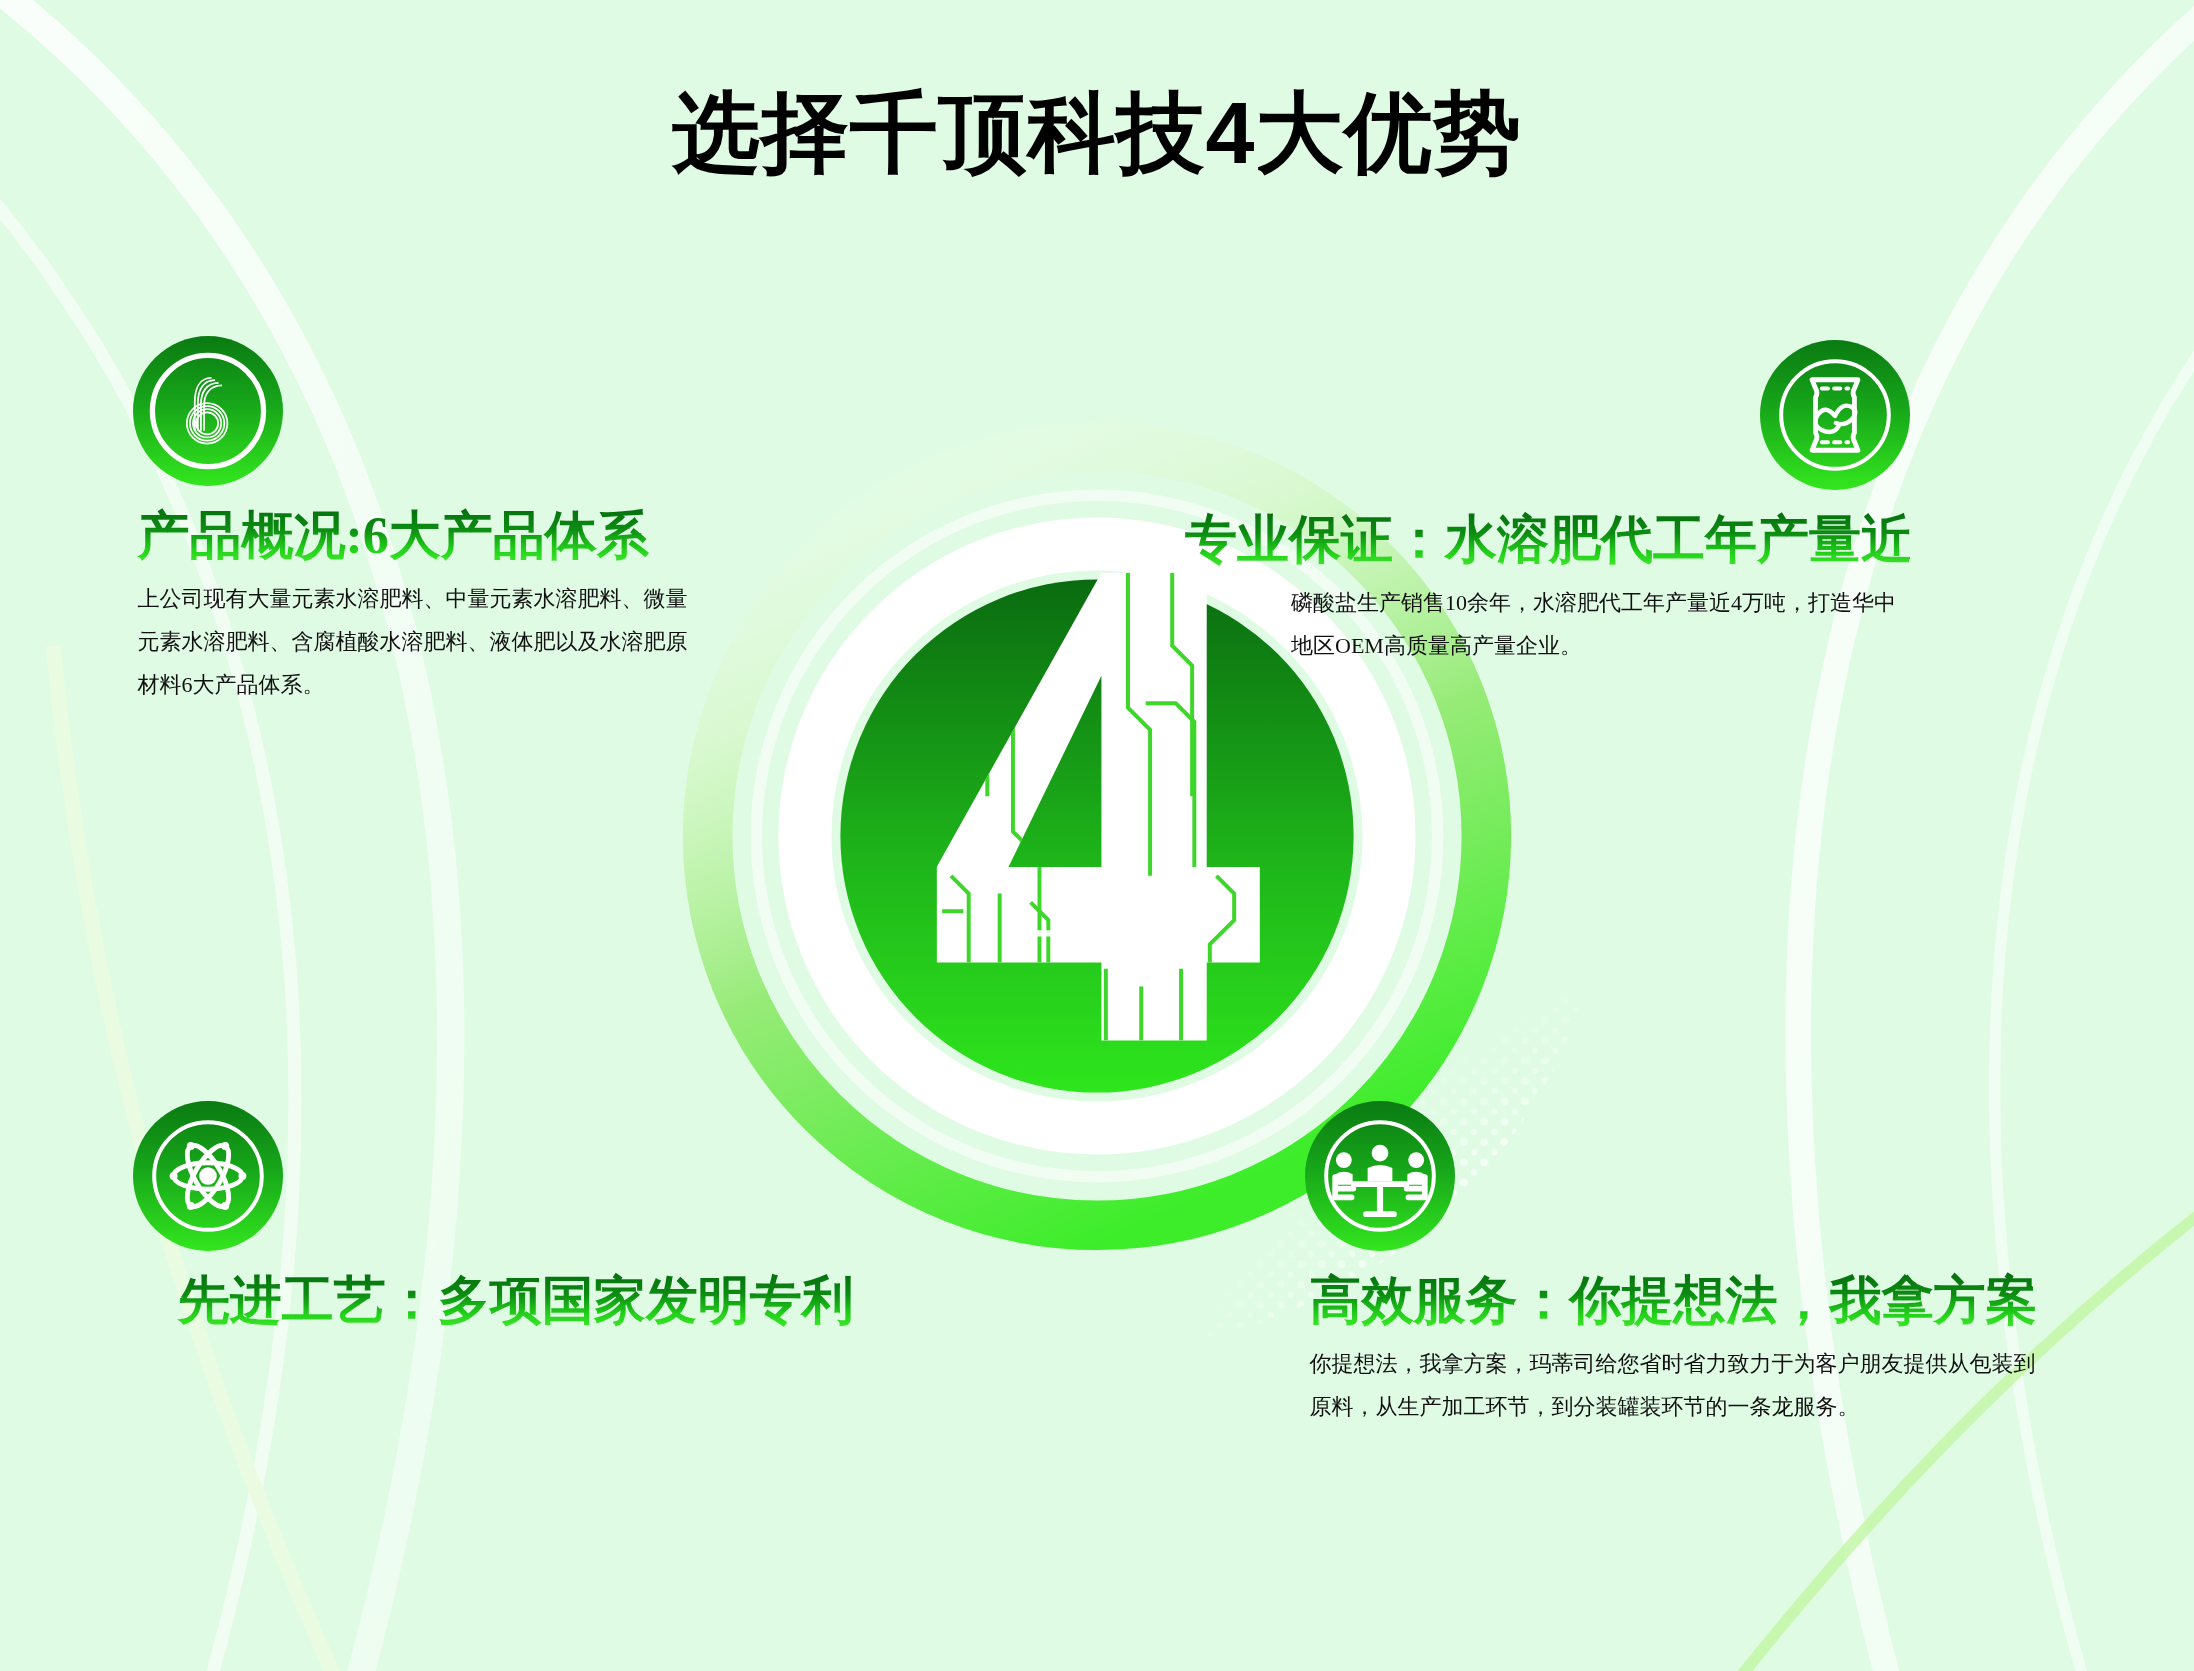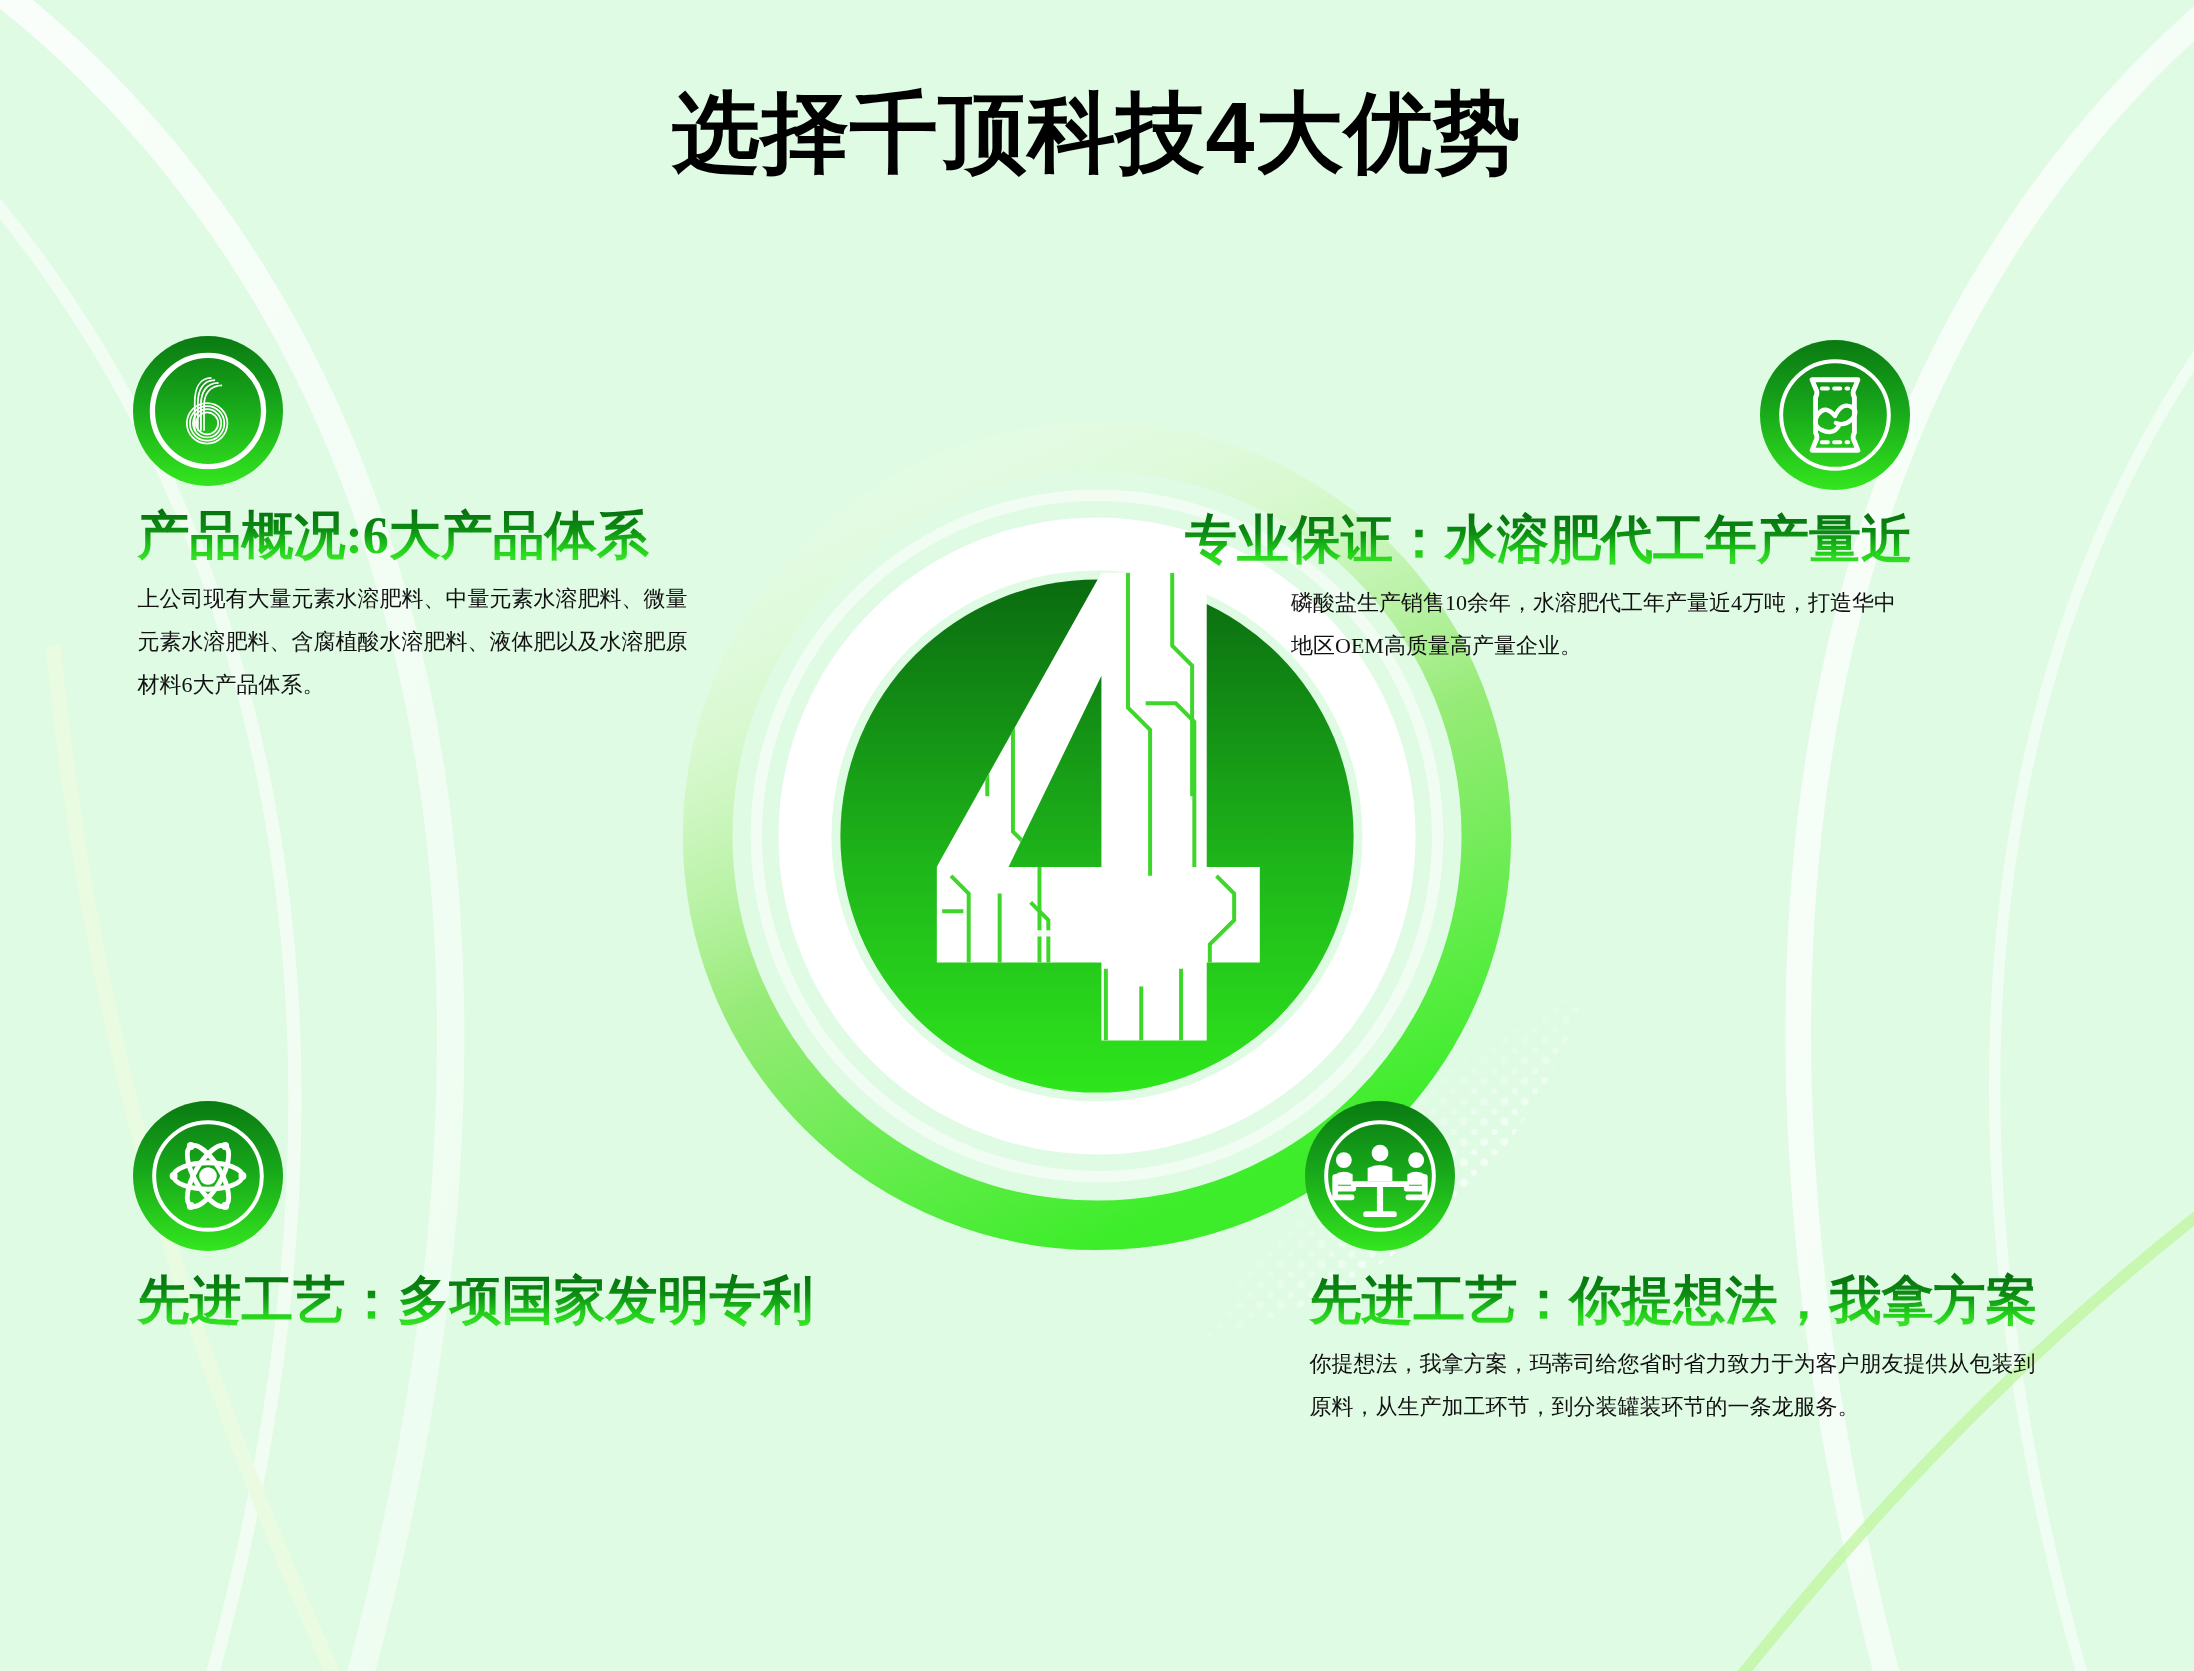--- a/index.html
+++ b/index.html
@@ -22,21 +22,21 @@
     font-weight:bold;
     letter-spacing:0.9px;
     color:#000;
     white-space:nowrap;
   }
 
   
   .quad{position:absolute;font-family:Liberation Serif, serif;}
   .q-tl{left:133px;top:336px;width:575px;}
   .q-tr{left:1185px;top:340px;width:725px;text-align:right;}
-  .q-bl{left:133px;top:1101px;width:761px;}
+  .q-bl{left:133px;top:1101px;width:761px;text-align:center;}
   .q-br{left:1305px;top:1101px;width:761px;}
 
   .icon-wrap{width:150px;height:150px;position:relative;}
   .q-tr .icon-wrap{margin-left:auto;margin-right:0;}
   .q-br .icon-wrap{margin-left:0;}
 
   .icon-circle{
     width:150px;height:150px;border-radius:50%;
     background:linear-gradient(180deg,#0a7a12 0%,#17a61a 45%,#33e61e 100%);
     position:relative;
@@ -282,18 +282,18 @@
 
             <circle cx="252" cy="134" r="18"></circle>
             <path d="M232 166 q22 -12 42 2 l0 22 l-42 0 z"></path>
             <rect x="224" y="192" width="52" height="13" rx="6"></rect>
             <rect x="265" y="166" width="13" height="56" rx="6"></rect>
             <rect x="228" y="212" width="50" height="13" rx="6"></rect>
           </g>
         </svg>
       </div>
     </div>
-    <div class="head">先进工艺：你提想法，我拿方案</div>
+    <div class="head">高效服务：你提想法，我拿方案</div>
     <div class="body-text">你提想法，我拿方案，玛蒂司给您省时省力致力于为客户朋友提供从包装到原料，从生产加工环节，到分装罐装环节的一条龙服务。</div>
   </div>
 
 </div>
 
 
 </body></html>

